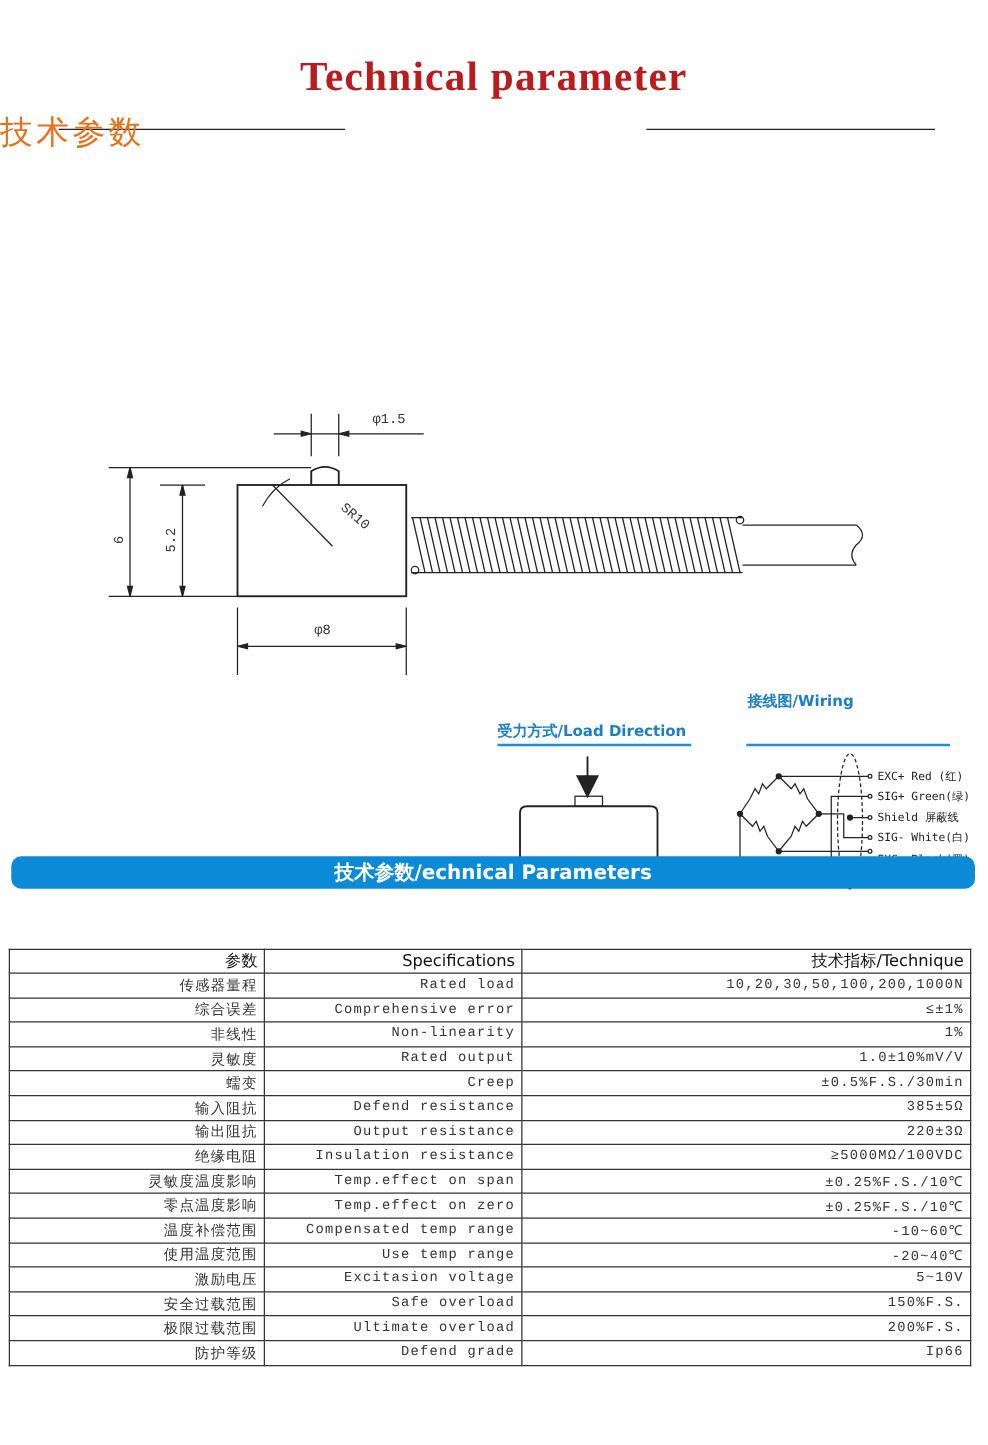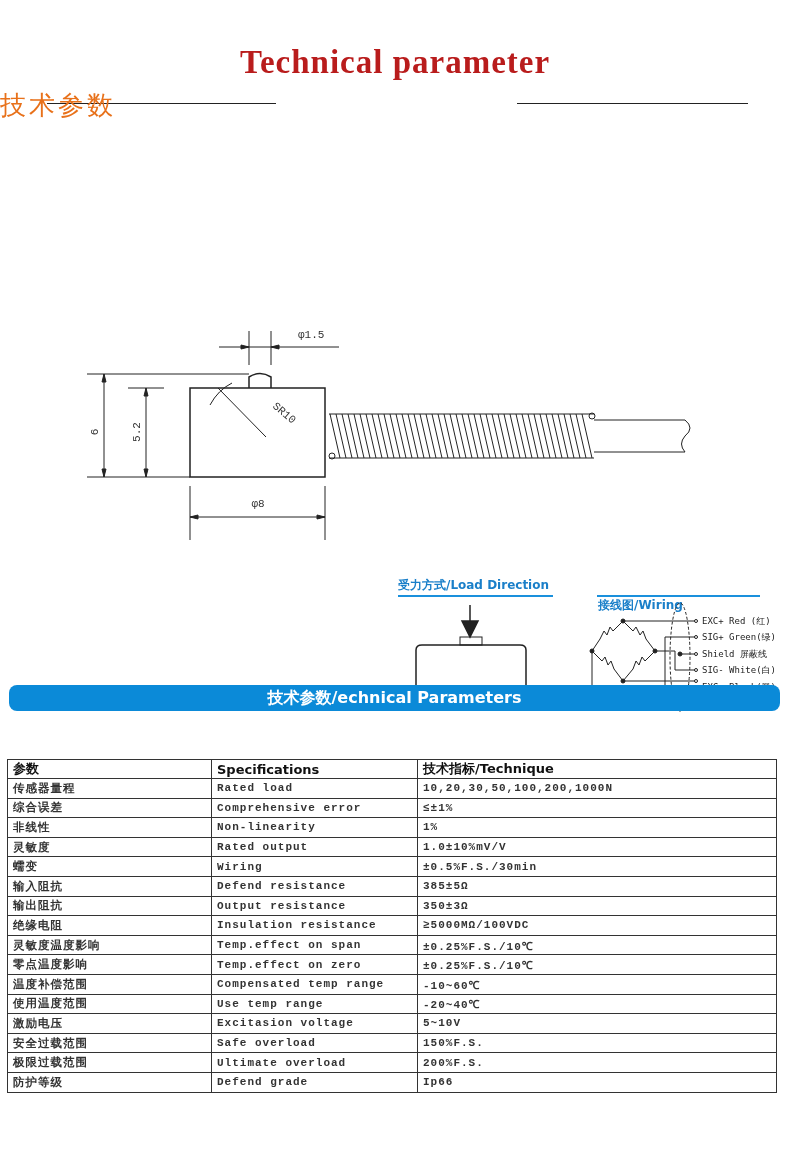--- a/index.html
+++ b/index.html
@@ -4,25 +4,25 @@
 <style>
   html, body { margin: 0; padding: 0; background: #ffffff; }
   body { width: 790px; height: 1156px; position: relative; overflow: hidden; font-family: "DejaVu Serif", serif; color: #222; }
   .abs { position: absolute; }
   .title-en { left: 0; width: 790px; top: 44px; text-align: center; font-family: "Liberation Serif", "DejaVu Serif", serif; font-size: 33px; letter-spacing: 1px; color: #b91c1c; font-weight: bold; }
   .title-cn { left: 0; width: 790px; top: 88px; text-align: left; font-family: "DejaVu Sans", sans-serif; font-size: 26px; letter-spacing: 3px; color: #e8711a; }
   .rule { height: 1px; background: #222; top: 103px; }
   .drawing { left: 0; top: 310px; }
   .dir-head, .wire-head { font-family: "DejaVu Sans", sans-serif; font-weight: bold; font-size: 12px; color: #1a7fc9; }
   .dir-head { left: 398px; top: 577px; }
-  .wire-head { left: 598px; top: 597px; }
+  .wire-head { left: 598px; top: 553px; }
   .blue-line { height: 2px; background: #1a90dc; }
   .banner { left: 9px; top: 685px; width: 771px; height: 26px; background: #0b8ad8; border-radius: 8px; color: #fff; font-family: "DejaVu Sans", sans-serif; font-weight: bold; font-size: 16px; text-align: center; line-height: 26px; }
   table.params { position: absolute; left: 7px; top: 759px; width: 770px; border-collapse: collapse; font-size: 11px; letter-spacing: 1px; }
-  table.params th, table.params td { border: 1px solid #333; padding: 0 5px; height: 18.6px; text-align: left; font-weight: bold; color: #333; white-space: nowrap; margin-left: 38px; }
+  table.params th, table.params td { border: 1px solid #333; padding: 0 5px; height: 18.6px; text-align: right; font-weight: normal; color: #333; white-space: nowrap; margin-left: 38px; }
   table.params th { font-family: "DejaVu Sans", sans-serif; font-size: 13px; letter-spacing: 0; color: #111; height: 18px; }
   table.params td { font-family: "Liberation Mono", "DejaVu Sans Mono", monospace; }
   table.params td.cn { font-family: "DejaVu Sans", sans-serif; font-size: 11.5px; }
   .c1 { width: 193px; } .c2 { width: 195px; }
   .dim-label { font-family: "Liberation Mono", monospace; font-size: 11px; fill: #333; }
   .wire-label { font-family: "DejaVu Sans Mono", monospace; font-size: 9px; fill: #222; }
 </style>
 </head>
 <body>
 
@@ -158,32 +158,32 @@
         <td>Non-linearity</td>
         <td>1%</td>
       </tr>
     <tr>
         <td class="cn">灵敏度</td>
         <td>Rated output</td>
         <td>1.0±10%mV/V</td>
       </tr>
     <tr>
         <td class="cn">蠕变</td>
-        <td>Wiring</td>
+        <td>Creep</td>
         <td>±0.5%F.S./30min</td>
       </tr>
     <tr>
         <td class="cn">输入阻抗</td>
         <td>Defend resistance</td>
         <td>385±5Ω</td>
       </tr>
     <tr>
         <td class="cn">输出阻抗</td>
         <td>Output resistance</td>
-        <td>350±3Ω</td>
+        <td>220±3Ω</td>
       </tr>
     <tr>
         <td class="cn">绝缘电阻</td>
         <td>Insulation resistance</td>
         <td>≥5000MΩ/100VDC</td>
       </tr>
     <tr>
         <td class="cn">灵敏度温度影响</td>
         <td>Temp.effect on span</td>
         <td>±0.25%F.S./10℃</td>

